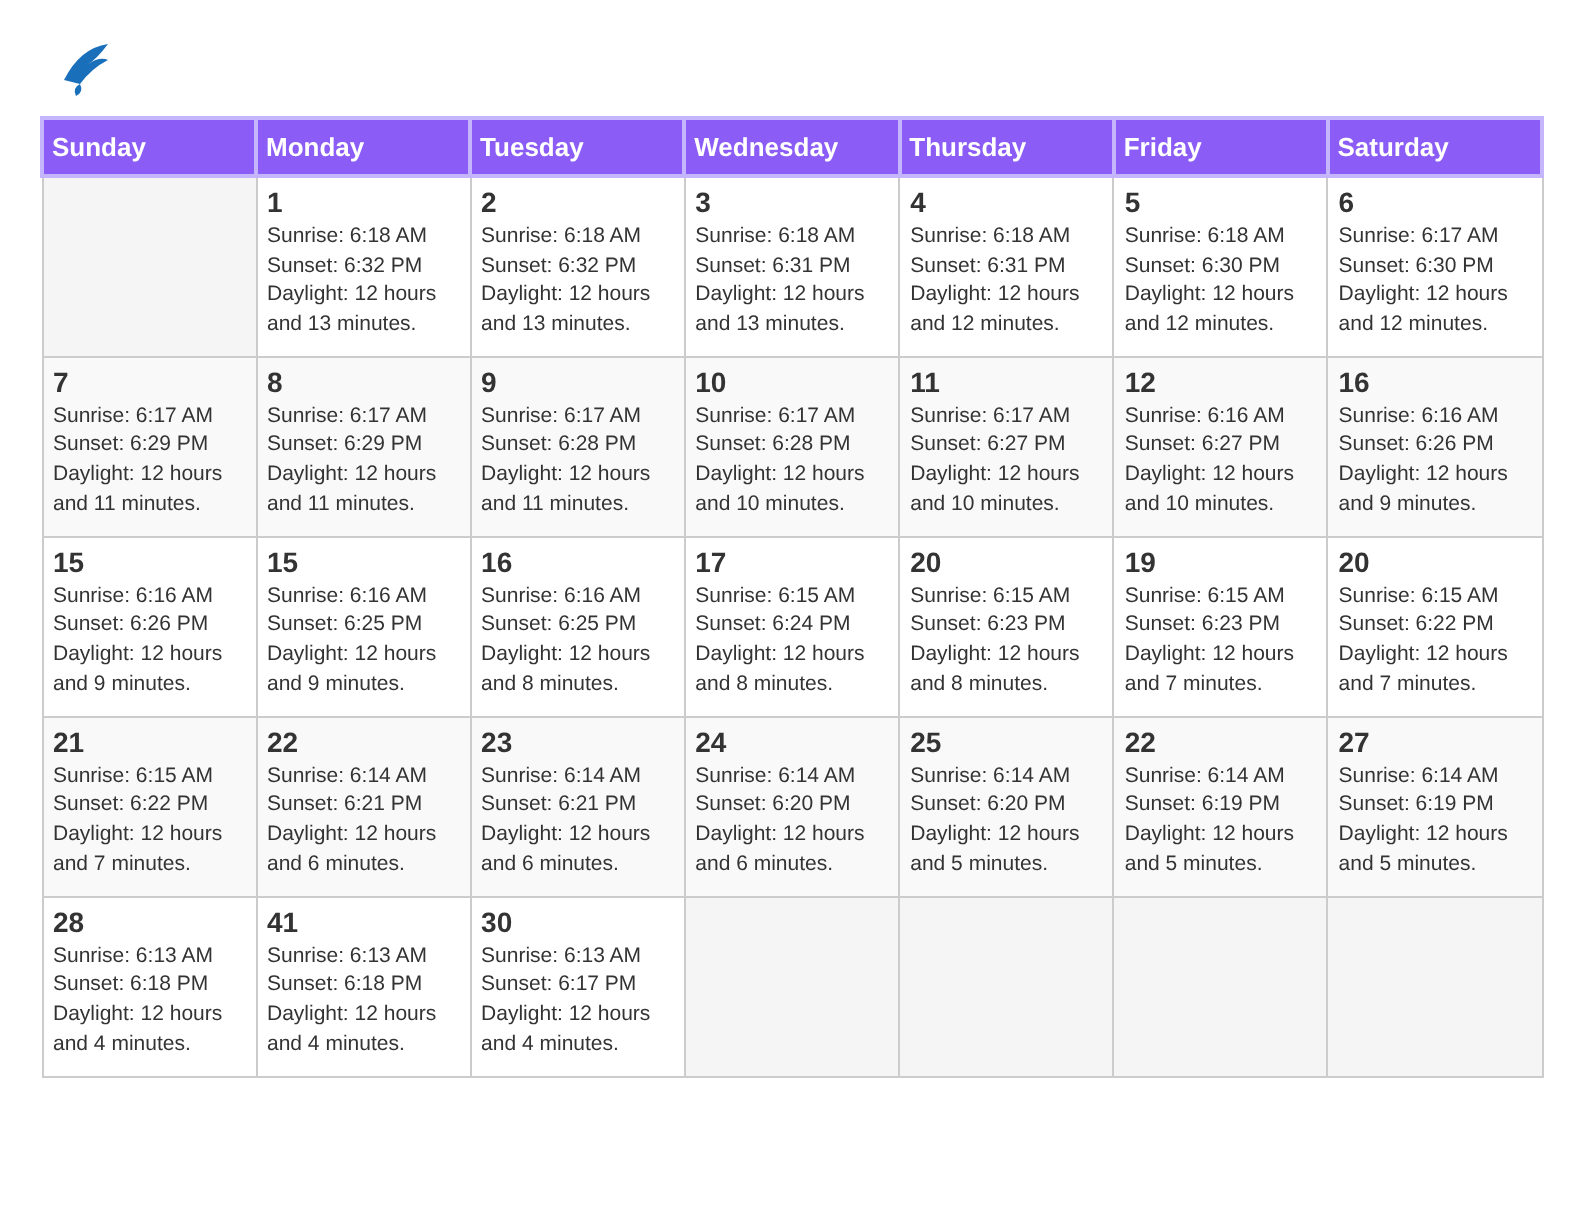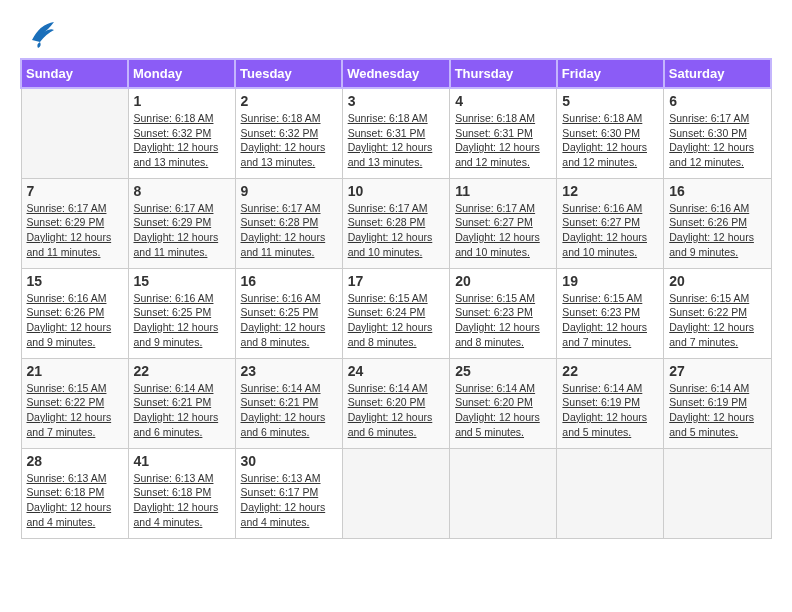--- a/index.html
+++ b/index.html
@@ -69,21 +69,20 @@
       font-size: 14px;
       font-weight: bold;
       color: #333;
       display: block;
       margin-bottom: 2px;
     }
     .cell-info {
       font-size: 10.5px;
       color: #333;
       line-height: 1.4;
-      text-decoration: underline;
     }
     tbody tr:nth-child(even) td {
       background: #f9f9f9;
     }
     .empty-cell {
       background: #f5f5f5;
     }
   </style>
 </head>
 <body>

